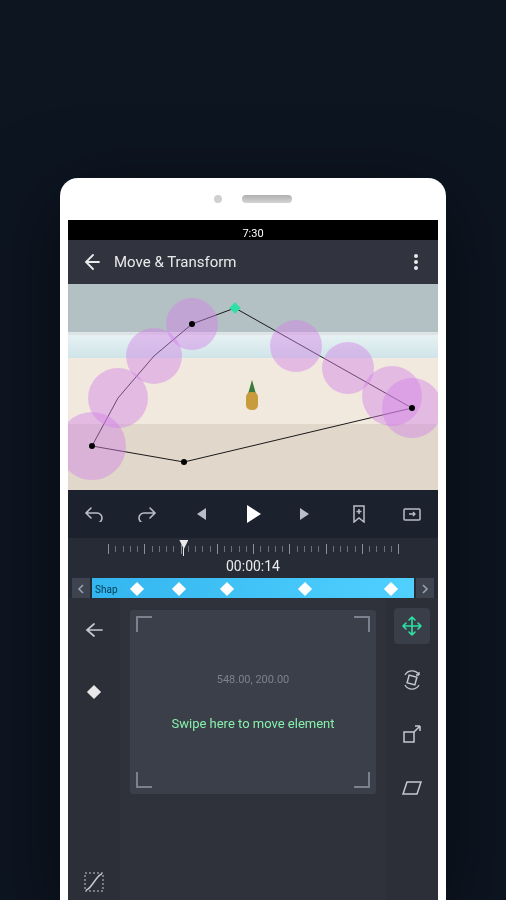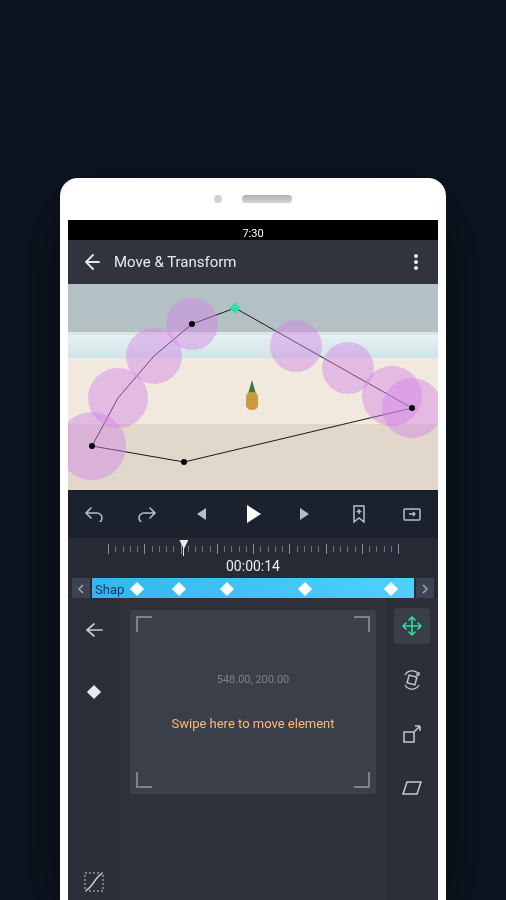--- a/index.html
+++ b/index.html
@@ -114,21 +114,21 @@
   }
   .ticks { height: 14px; position: relative; margin: 0 40px; }
   .tick { position:absolute; top:4px; width:1px; height:6px; background:#6a7080; }
   .tick.major { height:10px; top:2px; background:#8a90a0; }
   .playhead { position:absolute; top:0; width:1px; height:100%; background:#eaeaea; }
   .playhead::before { content:''; position:absolute; top:-2px; left:-4px; width:9px; height:9px; background:#eaeaea; clip-path:polygon(50% 100%,0 0,100% 0); }
   .timecode { text-align:center; font-size:14px; color:#eaeaea; margin:2px 0 4px; }
   .track-row { display:flex; align-items:center; height:22px; padding:0 4px; gap:2px; }
   .scroll-cap { width:18px; height:22px; background:#3e4350; display:flex; align-items:center; justify-content:center; }
   .track { flex:1; height:22px; background:linear-gradient(to right,#33b6ef,#50d0ff); position:relative; display:flex; align-items:center; }
-  .track .label { position:absolute; left:3px; font-size:13px; color:#063a52; }
+  .track .label { position:absolute; left:3px; font-size:10px; color:#063a52; }
   .kf { position:absolute; width:10px; height:10px; background:#fff; transform:translate(-50%,-50%) rotate(45deg); top:50%; }
   .workspace {
     background: #2f323a;
     position: absolute;
     left:0; right:0; top: 378px; bottom:0;
     display:flex;
   }
   .ws-left { width:52px; background:#2c2f37; display:flex; flex-direction:column; align-items:center; padding-top:14px; gap:26px; }
   .ws-left .gap { flex:1; }
   .ws-right { width:52px; background:#2c2f37; display:flex; flex-direction:column; align-items:center; padding-top:10px; gap:18px; }
@@ -138,21 +138,21 @@
   .movepad {
     width:100%; height:184px; background:#3b3f49; border-radius:3px; position:relative;
     display:flex; flex-direction:column; align-items:center; justify-content:center;
   }
   .corner { position:absolute; width:16px; height:16px; border:2px solid #7c8190; }
   .corner.tl { top:6px; left:6px; border-right:none; border-bottom:none; }
   .corner.tr { top:6px; right:6px; border-left:none; border-bottom:none; }
   .corner.bl { bottom:6px; left:6px; border-right:none; border-top:none; }
   .corner.br { bottom:6px; right:6px; border-left:none; border-top:none; }
   .coords { color:#7c8190; font-size:11px; margin-bottom:30px; }
-  .hint { color:#fdba74; font-size:13px; }
+  .hint { color:#86efac; font-size:13px; }
 </style>
 </head>
 <body>
 
 <div class="header">
 </div>
 
 <div class="phone">
   <div class="phone-hw">
     <span class="earpiece-dot"></span>

